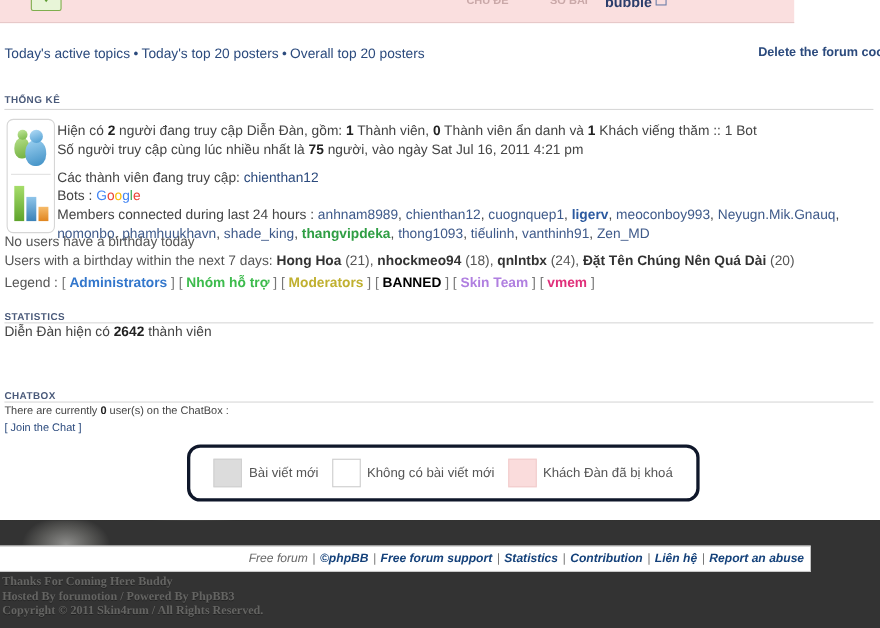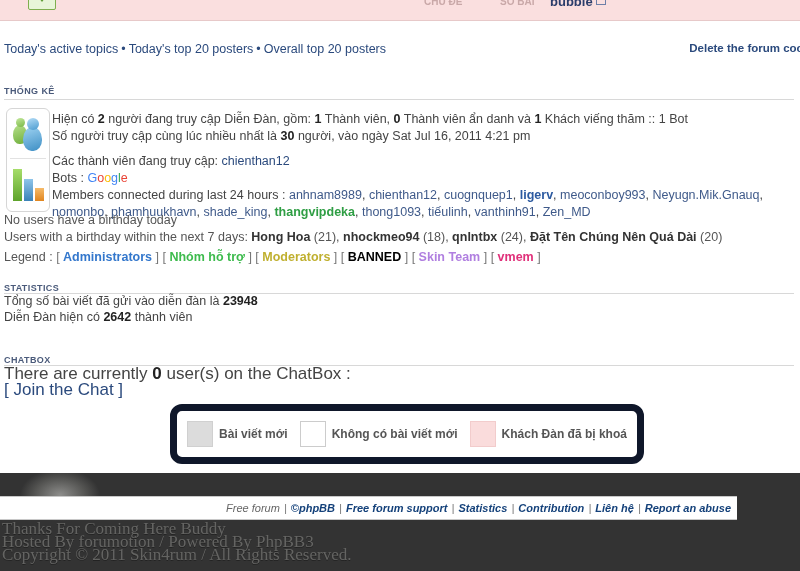--- a/index.html
+++ b/index.html
@@ -14,21 +14,21 @@
     font-family: "Liberation Sans", sans-serif;
     font-size: 12px;
     color: #333333;
     position: relative;
   }
 
   
   #top-cut {
     position: absolute;
     left: 0; top: 0;
-    width: 800px; height: 20px;
+    width: 722px; height: 20px;
     background: #fadfdf;
     border-bottom: 1px solid #e7c9c9;
     overflow: hidden;
   }
   #top-cut .inner {
     position: relative;
     width: 800px;
     height: 20px;
   }
   .folder-icon-cut {
@@ -228,38 +228,37 @@
     color: #444;
     line-height: 15.5px;
   }
   #stats-body .b { font-weight: bold; color: #222; }
   #stats-body .newmem { color: #2b4a7d; font-weight: bold; }
 
   
   #chat-body {
     position: absolute;
     left: 4px; top: 366px;
-    font-size: 17px;
+    font-size: 10px;
     color: #444;
     line-height: 15.5px;
   }
   #chat-body .b { font-weight: bold; color: #222; }
 
   
   #legend-box {
     position: absolute;
     left: 170px; top: 404px;
     width: 460px; height: 46px;
-    border: 7px solid #0f172a;
+    border: 3px solid #0f172a;
     border-radius: 12px;
     background: #ffffff;
     display: flex;
     align-items: center;
     justify-content: center;
-    font-weight: bold;
   }
   .lg-item {
     display: flex;
     align-items: center;
     margin: 0 6px;
     font-size: 12px;
     color: #555;
   }
   .lg-swatch {
     width: 24px; height: 24px;
@@ -317,25 +316,25 @@
   #footer-links .fl-plain {
     color: #666666;
     font-weight: normal;
   }
   #footer-links .fsep { color: #777; padding: 0 1px; }
 
   #bottom-credits {
     position: absolute;
     left: 2px; top: 523px;
     width: 420px;
-    font-size: 17px;
+    font-size: 11px;
     line-height: 12px;
     color: #8d8d8a;
     font-family: "Liberation Serif", serif;
-    font-weight: normal;
+    font-weight: bold;
     opacity: 0.55;
     text-shadow: 0 1px 0 rgba(0,0,0,0.6);
   }
   #bottom-credits div { padding-bottom: 1px; }
 </style>
 </head>
 <body>
 
 <div id="top-cut">
   <div class="inner">
@@ -372,21 +371,21 @@
       <div class="bar b2"></div>
       <div class="bar b3"></div>
   </div>
 </div>
 
 <div id="stat-text">
   <div>
     <span>Hiện có </span><span class="b">2</span><span> người đang truy cập Diễn Đàn, gồm: </span><span class="b">1</span><span> Thành viên, </span><span class="b">0</span><span> Thành viên ẩn danh và </span><span class="b">1</span><span> Khách viếng thăm :: 1 Bot</span>
   </div>
   <div>
-    <span>Số người truy cập cùng lúc nhiều nhất là </span><span class="b">30</span><span> người, vào ngày Sat Jul 16, 2011 4:21 pm</span>
+    <span>Số người truy cập cùng lúc nhiều nhất là </span><span class="b">75</span><span> người, vào ngày Sat Jul 16, 2011 4:21 pm</span>
   </div>
   <div class="gap"></div>
   <div>
     <span>Các thành viên đang truy cập: </span><a class="ulink">chienthan12</a>
   </div>
   <div>
     <span>Bots : </span><span><span class="g1">G</span><span class="g2">o</span><span class="g3">o</span><span class="g4">g</span><span class="g5">l</span><span class="g6">e</span></span>
   </div>
   <div id="last24-line">
     <span>Members connected during last 24 hours : </span><span id="last24-names"><a class="ulink u-plain">anhnam8989</a><span>, </span><a class="ulink u-plain">chienthan12</a><span>, </span><a class="ulink u-plain">cuognquep1</a><span>, </span><a class="ulink u-blue">ligerv</a><span>, </span><a class="ulink u-plain">meoconboy993</a><span>, </span><a class="ulink u-plain">Neyugn.Mik.Gnauq</a><span>, </span><a class="ulink u-plain">nomonbo</a><span>, </span><a class="ulink u-plain">phamhuukhavn</a><span>, </span><a class="ulink u-plain">shade_king</a><span>, </span><a class="ulink u-green">thangvipdeka</a><span>, </span><a class="ulink u-plain">thong1093</a><span>, </span><a class="ulink u-plain">tiếulinh</a><span>, </span><a class="ulink u-plain">vanthinh91</a><span>, </span><a class="ulink u-plain">Zen_MD</a></span>
@@ -400,23 +399,20 @@
   </div>
 </div>
 
 <div id="legend-line">
   <span>Legend : </span><span id="legend-groups"><span class="brk">[ </span><a class="grp ulink" style="color: rgb(51, 119, 204);">Administrators</a><span class="brk"> ] </span><span class="brk">[ </span><a class="grp ulink" style="color: rgb(61, 187, 77);">Nhóm hỗ trợ</a><span class="brk"> ] </span><span class="brk">[ </span><a class="grp ulink" style="color: rgb(192, 176, 48);">Moderators</a><span class="brk"> ] </span><span class="brk">[ </span><a class="grp ulink" style="color: rgb(0, 0, 0);">BANNED</a><span class="brk"> ] </span><span class="brk">[ </span><a class="grp ulink" style="color: rgb(176, 127, 224);">Skin Team</a><span class="brk"> ] </span><span class="brk">[ </span><a class="grp ulink" style="color: rgb(224, 48, 122);">vmem</a><span class="brk"> ] </span></span>
 </div>
 
 <div class="section-head" style="top:283px;">STATISTICS</div>
 <div class="hr" style="top:293px;"></div>
 <div id="stats-body">
-  <div>
-    <span>Tổng số bài viết đã gửi vào diễn đàn là </span><span class="b">23948</span>
-  </div>
   <div>
     <span>Diễn Đàn hiện có </span><span class="b">2642</span><span> thành viên</span>
   </div>
 </div>
 
 <div class="section-head" style="top:355px;">CHATBOX</div>
 <div class="hr" style="top:365px;"></div>
 <div id="chat-body">
   <div>
     <span>There are currently </span><span class="b">0</span><span> user(s) on the ChatBox :</span>

